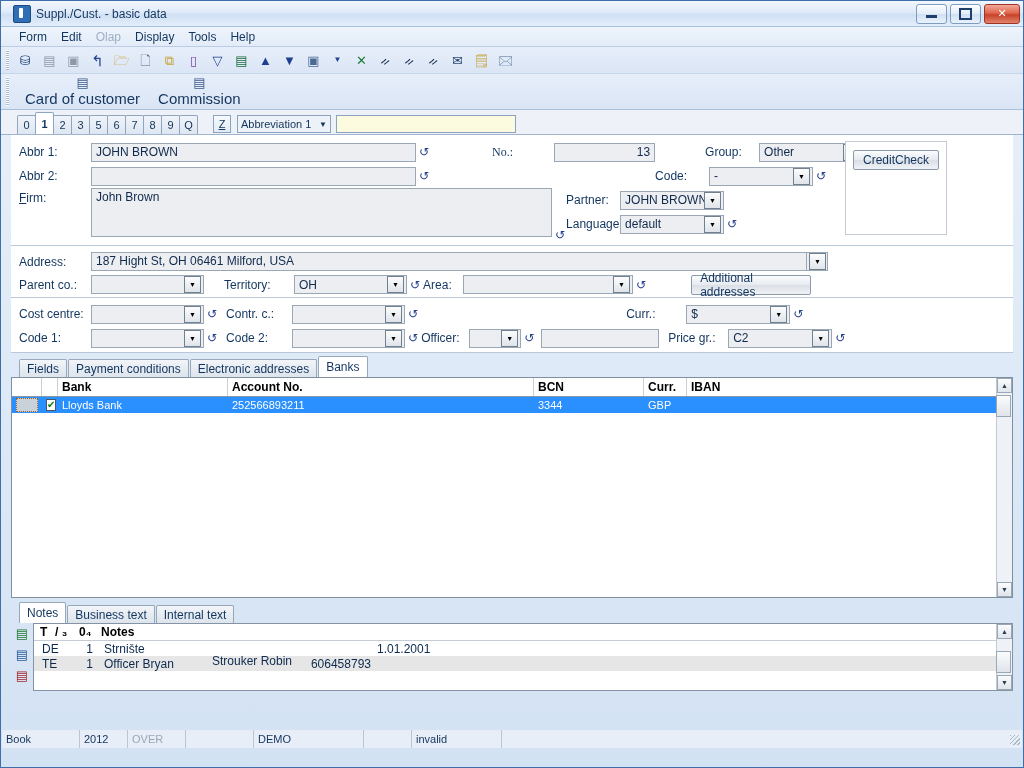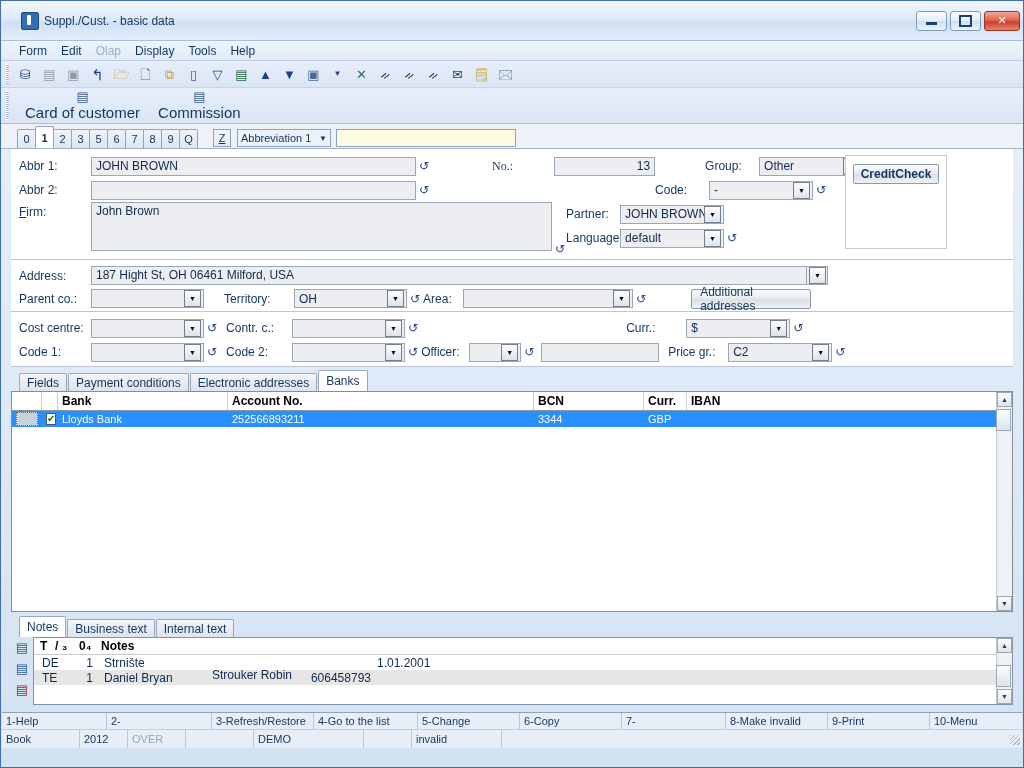--- a/index.html
+++ b/index.html
@@ -10,24 +10,24 @@
     background:#d6e3f5;
   }
   .window{
     position:absolute;left:0;top:0;width:1024px;height:768px;
     box-sizing:border-box;
     border:1px solid #3f6fa8;
     background:linear-gradient(180deg,#e9f1fb 0%,#d3e2f3 100%);
   }
   
   .titlebar{
-    height:40px;box-sizing:border-box;
+    height:26px;box-sizing:border-box;
     background:linear-gradient(180deg,#f2f7fd 0%,#dfeafa 45%,#cfe0f4 55%,#e4eefb 100%);
     border-bottom:1px solid #a7c0dd;
-    display:flex;align-items:center;padding:0 3px 0 20px;
+    display:flex;align-items:center;padding:0 3px 0 12px;
   }
   .titlebar .appicon{
     width:16px;height:16px;margin-right:5px;flex:0 0 auto;
     background:#2f6fb5;border:1px solid #1c4b80;border-radius:2px;
     position:relative;
   }
   .titlebar .appicon::after{
     content:"";position:absolute;left:5px;top:2px;width:4px;height:10px;
     background:#fff;border-radius:1px;
   }
@@ -339,21 +339,21 @@
             <div class="lbl" style="width:54px;">Language:</div>
             <div class="combo" style="width:104px;">
               <span class="cv">default</span>
               <span class="cbtn">▼</span>
             </div>
             <div class="hist">↺</div>
           </div>
         </div>
       </div>
 
-      <div class="groupbox" style="position:absolute;left:834px;top:6px;width:100px;height:92px;font-weight:bold;">
+      <div class="groupbox" style="position:absolute;left:834px;top:6px;width:100px;height:92px;">
         <div class="btn" style="position:absolute;left:7px;top:8px;width:86px;">CreditCheck</div>
       </div>
     </div>
 
     <div class="panel" style="height:47px;padding-top:4px;">
       <div class="row" style="height:23px;">
         <div class="lbl" style="width:72px;padding-left:8px;">Address:</div>
         <div class="fld" style="width:716px;">187  Hight St, OH 06461 Milford, USA</div>
         <div class="combo" style="width:21px;border-left:none;">
           <span class="cbtn" style="margin-left:2px;">▼</span>
@@ -491,47 +491,35 @@
         <div class="nrow">
           <div class="nc" style="width:38px;padding-left:8px;">DE</div>
           <div class="nc" style="width:24px;text-align:right;">1</div>
           <div class="nc" style="width:113px;padding-left:8px;">Strnište</div>
           <div class="nc" style="width:165px;margin-top:24px;">Strouker Robin</div>
           <div class="nc" style="width:160px;">1.01.2001</div>
         </div>
         <div class="nrow alt">
           <div class="nc" style="width:38px;padding-left:8px;">TE</div>
           <div class="nc" style="width:24px;text-align:right;">1</div>
-          <div class="nc" style="width:113px;padding-left:8px;">Daniel Bryan</div>
+          <div class="nc" style="width:113px;padding-left:8px;">Officer Bryan</div>
           <div class="nc" style="width:165px;text-align:right;">606458793</div>
           <div class="nc" style="width:160px;"></div>
         </div>
         <div class="vscroll" style="background:#eef1f5;">
           <div class="sbtn">▲</div>
           <div style="flex:1;"></div>
           <div class="sbtn">▼</div>
         </div>
         <div class="sthumb" style="position:absolute;right:1px;bottom:17px;"></div>
       </div>
     </div>
 
   </div>
 
-  <div class="fkeys" style="position:absolute;left:1px;right:1px;bottom:37px;">
-    <div class="fk" style="width:105px;">1-Help</div>
-    <div class="fk" style="width:105px;">2-</div>
-    <div class="fk" style="width:102px;">3-Refresh/Restore</div>
-    <div class="fk" style="width:104px;">4-Go to the list</div>
-    <div class="fk" style="width:102px;">5-Change</div>
-    <div class="fk" style="width:102px;">6-Copy</div>
-    <div class="fk" style="width:104px;">7-</div>
-    <div class="fk" style="width:102px;">8-Make invalid</div>
-    <div class="fk" style="width:102px;">9-Print</div>
-    <div class="fk" style="flex:1;border-right:none;">10-Menu</div>
-  </div>
 
   <div class="statusbar" style="position:absolute;left:1px;right:1px;bottom:19px;">
     <div class="sc" style="width:78px;">Book</div>
     <div class="sc" style="width:48px;">2012</div>
     <div class="sc dim" style="width:58px;">OVER</div>
     <div class="sc" style="width:68px;"></div>
     <div class="sc" style="width:110px;">DEMO</div>
     <div class="sc" style="width:48px;"></div>
     <div class="sc" style="width:90px;">invalid</div>
     <div class="sc" style="flex:1;border-right:none;"></div>

